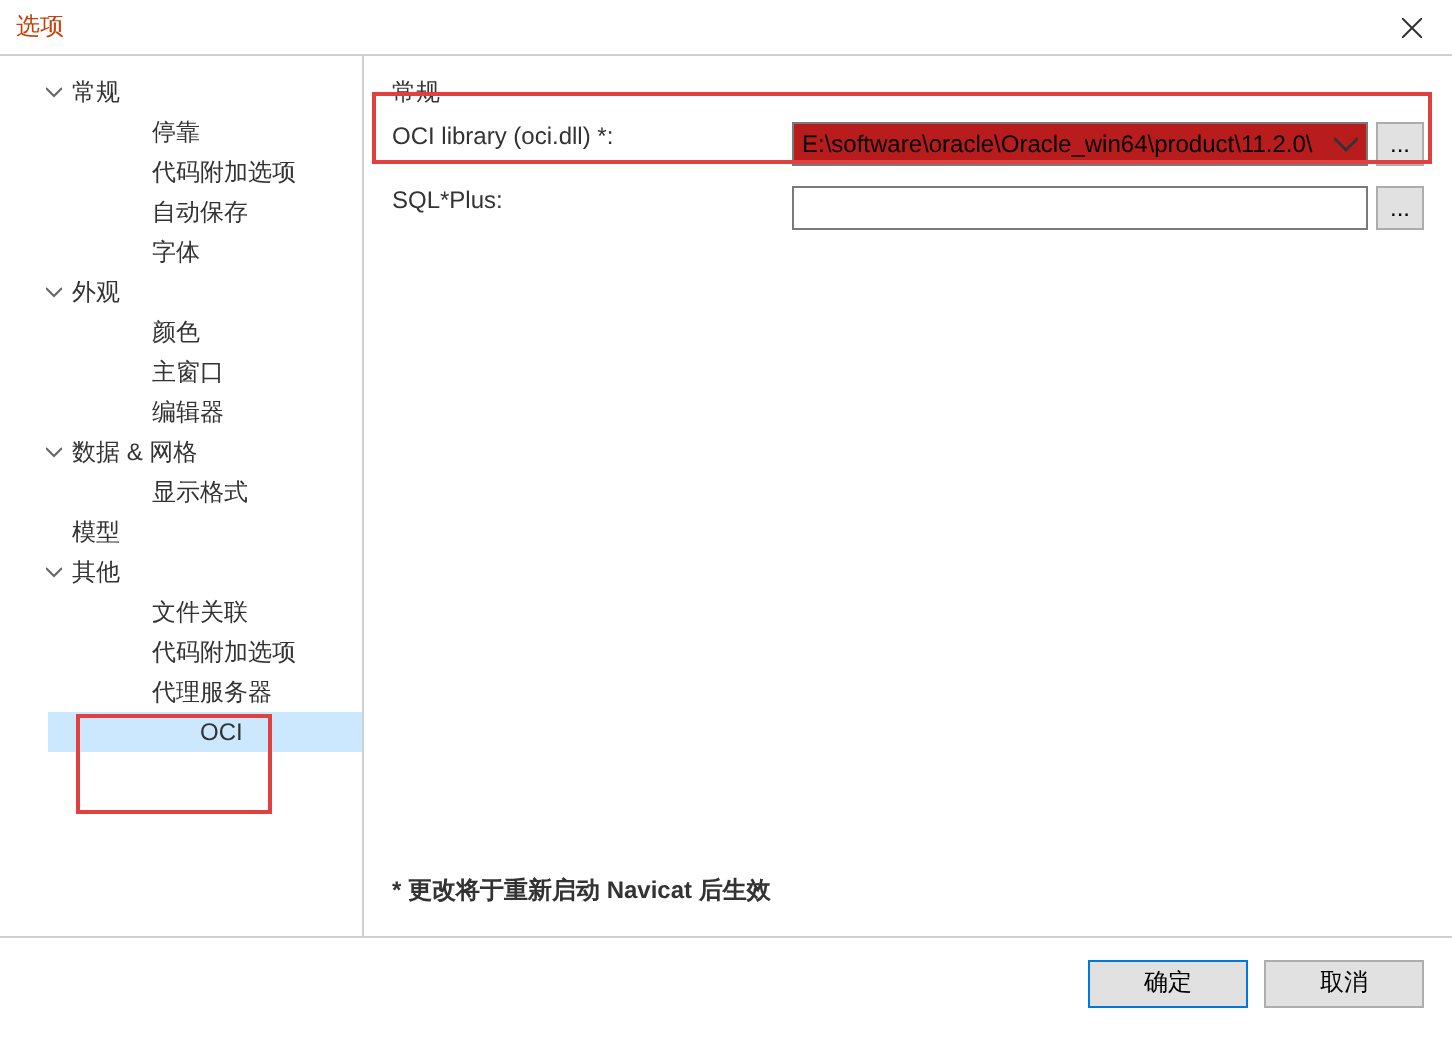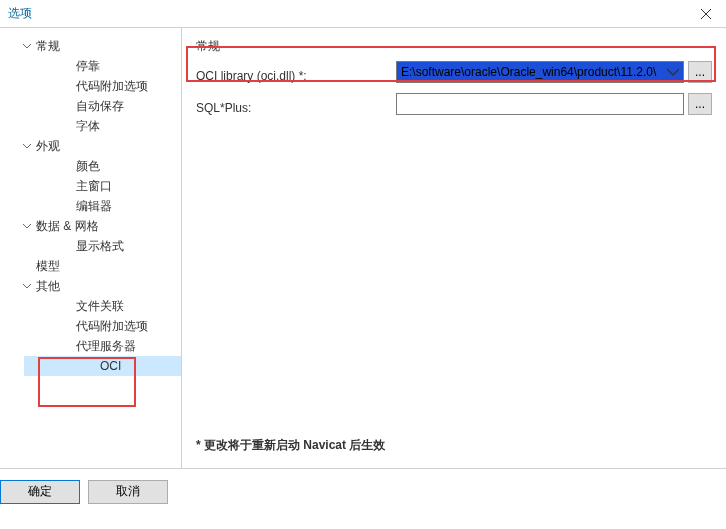--- a/index.html
+++ b/index.html
@@ -1,19 +1,19 @@
 <!DOCTYPE html>
 <html><head>
   <meta charset="utf-8">
   <style>
     * { box-sizing: border-box; margin: 0; padding: 0; font-family: "Microsoft YaHei", "Segoe UI", sans-serif; font-size: 12px; }
     body { background: #fff; width: 726px; height: 529px; overflow: hidden; }
     
     .titlebar { height: 28px; border-bottom: 1px solid #d0d0d0; display: flex; align-items: center; justify-content: space-between; padding-left: 8px; }
-    .titlebar-title { color: #0369a1; }
+    .titlebar-title { color: #c2410c; }
     .close-btn { width: 40px; height: 28px; display: flex; align-items: center; justify-content: center; cursor: pointer; }
     .close-btn svg { width: 10px; height: 10px; }
     
     .content { display: flex; height: 440px; }
     
     .sidebar { width: 182px; border-right: 1px solid #d0d0d0; padding-top: 8px; overflow-y: auto; }
     .tree-item { display: flex; align-items: center; height: 20px; cursor: pointer; padding-left: 6px; }
     .tree-item.selected { background: #cce8ff; margin-left: 24px; }
     .tree-chevron { width: 14px; height: 14px; display: flex; align-items: center; justify-content: center; margin-right: 2px; }
     .tree-chevron svg { width: 8px; height: 8px; }
@@ -21,32 +21,32 @@
     .tree-label { color: #333; }
     .lvl1 { padding-left: 20px; }
     .lvl2 { padding-left: 60px; }
     
     .red-box-tree { border: 2px solid #e04040; position: absolute; pointer-events: none; }
     .red-box-1 { left: 38px; top: 357px; width: 98px; height: 50px; }
     .red-box-2 { left: 186px; top: 46px; width: 530px; height: 36px; }
     
     .main { flex: 1; padding: 10px 14px; position: relative; }
     .section-header { color: #333; margin-bottom: 6px; }
-    .form-row { display: flex; align-items: flex-end; margin-bottom: 10px; }
+    .form-row { display: flex; align-items: flex-start; margin-bottom: 10px; }
     .form-label { width: 200px; color: #333; }
     .form-input-wrap { flex: 1; display: flex; gap: 4px; }
-    .combo { flex: 1; height: 22px; border: 1px solid #7a7a7a; display: flex; align-items: center; padding: 0 4px; background: #1d4ed8; position: relative; overflow: hidden; }
+    .combo { flex: 1; height: 22px; border: 1px solid #7a7a7a; display: flex; align-items: center; padding: 0 4px; background: #b91c1c; position: relative; overflow: hidden; }
     .combo-text { flex: 1; white-space: nowrap; overflow: hidden; }
     .combo-arrow { width: 12px; display: flex; align-items: center; justify-content: center; }
     .browse-btn { width: 24px; height: 22px; border: 1px solid #adadad; background: #e1e1e1; display: flex; align-items: center; justify-content: center; cursor: pointer; }
     .textfield { flex: 1; height: 22px; border: 1px solid #7a7a7a; padding: 0 4px; background: #fff; }
     
     .note { position: absolute; bottom: 14px; left: 14px; color: #333; font-weight: bold; }
     
-    .footer { height: 46px; border-top: 1px solid #d0d0d0; display: flex; align-items: center; justify-content: flex-start; padding-right: 14px; gap: 8px; }
+    .footer { height: 46px; border-top: 1px solid #d0d0d0; display: flex; align-items: center; justify-content: flex-end; padding-right: 14px; gap: 8px; }
     .btn { width: 80px; height: 24px; border: 1px solid #adadad; background: #e1e1e1; cursor: pointer; display: flex; align-items: center; justify-content: center; }
     .btn.primary { border-color: #0078d7; }
   </style>
 </head>
 <body>
 
 <div class="titlebar">
   <span class="titlebar-title">选项</span>
   <div class="close-btn">
     <svg viewBox="0 0 10 10">

